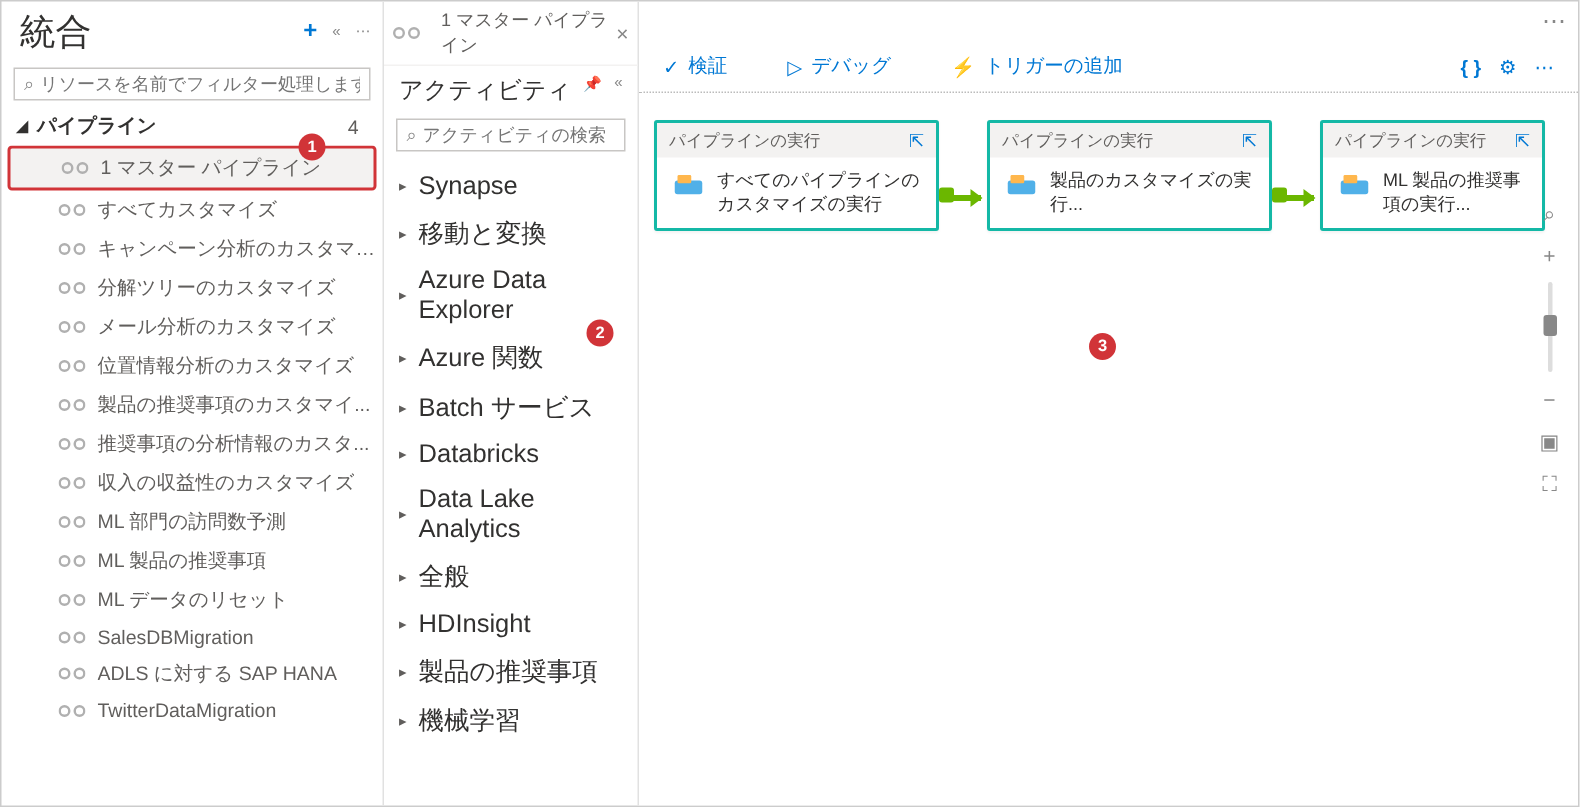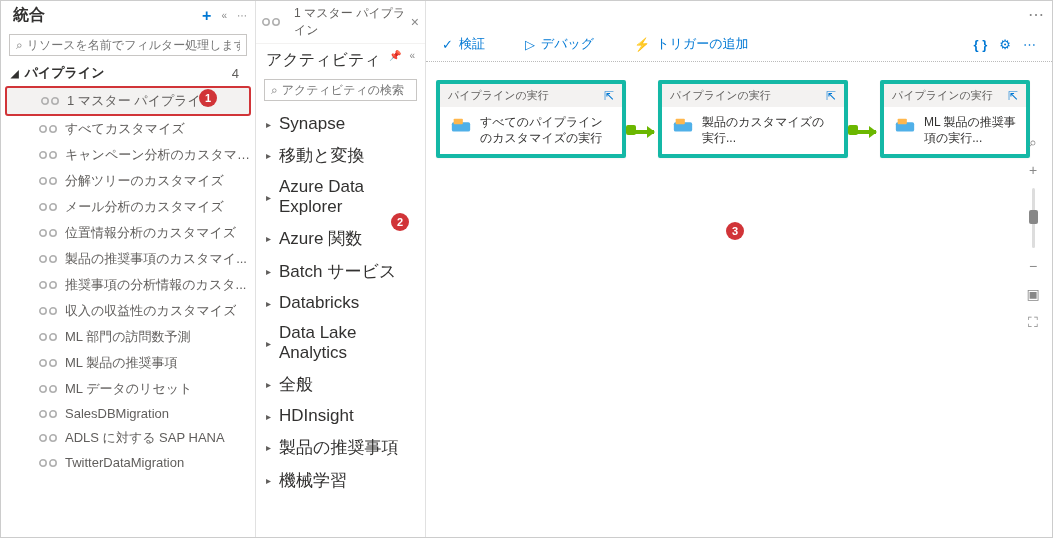--- a/index.html
+++ b/index.html
@@ -1,21 +1,21 @@
 <!DOCTYPE html>
 <html><head>
   <meta charset="utf-8">
   <style>
     * { box-sizing: border-box; margin: 0; padding: 0; }
     body { font-family: "Segoe UI", Arial, sans-serif; font-size: 13px; color: #323130; width: 1053px; height: 538px; overflow: hidden; border: 1px solid #ccc; display: flex; }
     
     
     .sidebar { width: 255px; border-right: 1px solid #e1e1e1; display: flex; flex-direction: column; position: relative; }
     .sidebar-header { display: flex; align-items: center; padding: 4px 8px 4px 12px; }
-    .sidebar-title { font-size: 16px; font-weight: 700; flex: 1; }
+    .sidebar-title { font-size: 24px; font-weight: 400; flex: 1; }
     .sidebar-header-icons { display: flex; gap: 10px; align-items: center; color: #888; }
     .plus-icon { color: #0078d4; font-size: 16px; font-weight: bold; }
     .chev-icon { font-size: 10px; color: #888; cursor: pointer; }
     .sidebar-search { margin: 4px 8px; border: 1px solid #c8c6c4; display: flex; align-items: center; padding: 3px 6px; }
     .sidebar-search input { border: none; outline: none; flex: 1; font-size: 12px; color: #666; background: transparent; }
     .list-section-header { display: flex; align-items: center; padding: 4px 10px; font-weight: 600; font-size: 13px; }
     .list-section-header .caret { margin-right: 6px; font-size: 10px; }
     .list-section-header .count { margin-left: auto; margin-right: 6px; color: #605e5c; font-weight: 400; }
     .tree-items { overflow-y: auto; flex: 1; }
     .tree-item { display: flex; align-items: center; padding: 4px 4px 4px 38px; cursor: pointer; position: relative; }
@@ -44,21 +44,21 @@
     .callout-2 { right: 16px; top: 212px; }
     
     
     .canvas-wrap { flex: 1; display: flex; flex-direction: column; position: relative; }
     .top-bar { display: flex; align-items: center; padding: 0 8px; height: 26px; justify-content: flex-end; gap: 10px; color: #888; }
     .toolbar { display: flex; align-items: center; padding: 8px 16px; gap: 40px; border-bottom: 1px dotted #bbb; }
     .tool-btn { display: flex; align-items: center; gap: 6px; color: #0078d4; font-size: 13px; cursor: pointer; }
     .toolbar-right { margin-left: auto; display: flex; gap: 12px; color: #0078d4; align-items: center; }
     .canvas { flex: 1; position: relative; background: #fff; }
     
-    .node { position: absolute; width: 190px; border: 4px solid #14b8a6; background: #fff; border-radius: 2px; box-shadow: 0 1px 2px rgba(0,0,0,0.05); }
+    .node { position: absolute; width: 190px; border: 2px solid #14b8a6; background: #fff; border-radius: 2px; box-shadow: 0 1px 2px rgba(0,0,0,0.05); }
     .node-header { background: #f3f2f1; padding: 4px 8px; font-size: 11px; color: #605e5c; display: flex; align-items: center; justify-content: space-between; }
     .expand-ico { color: #0078d4; font-size: 12px; }
     .node-body { padding: 8px 10px; display: flex; align-items: flex-start; gap: 8px; }
     .node-icon { width: 22px; height: 22px; flex-shrink: 0; }
     .node-label { font-size: 12px; line-height: 1.3; }
     .connector { position: absolute; height: 4px; background: #6bb700; top: 68px; }
     .connector::after { content: ""; position: absolute; right: -1px; top: -4px; width: 0; height: 0; border-left: 8px solid #6bb700; border-top: 6px solid transparent; border-bottom: 6px solid transparent; }
     .dot-green { position: absolute; width: 10px; height: 10px; background: #6bb700; border-radius: 2px; top: 63px; }
     
     .callout-3 { left: 300px; top: 160px; }

